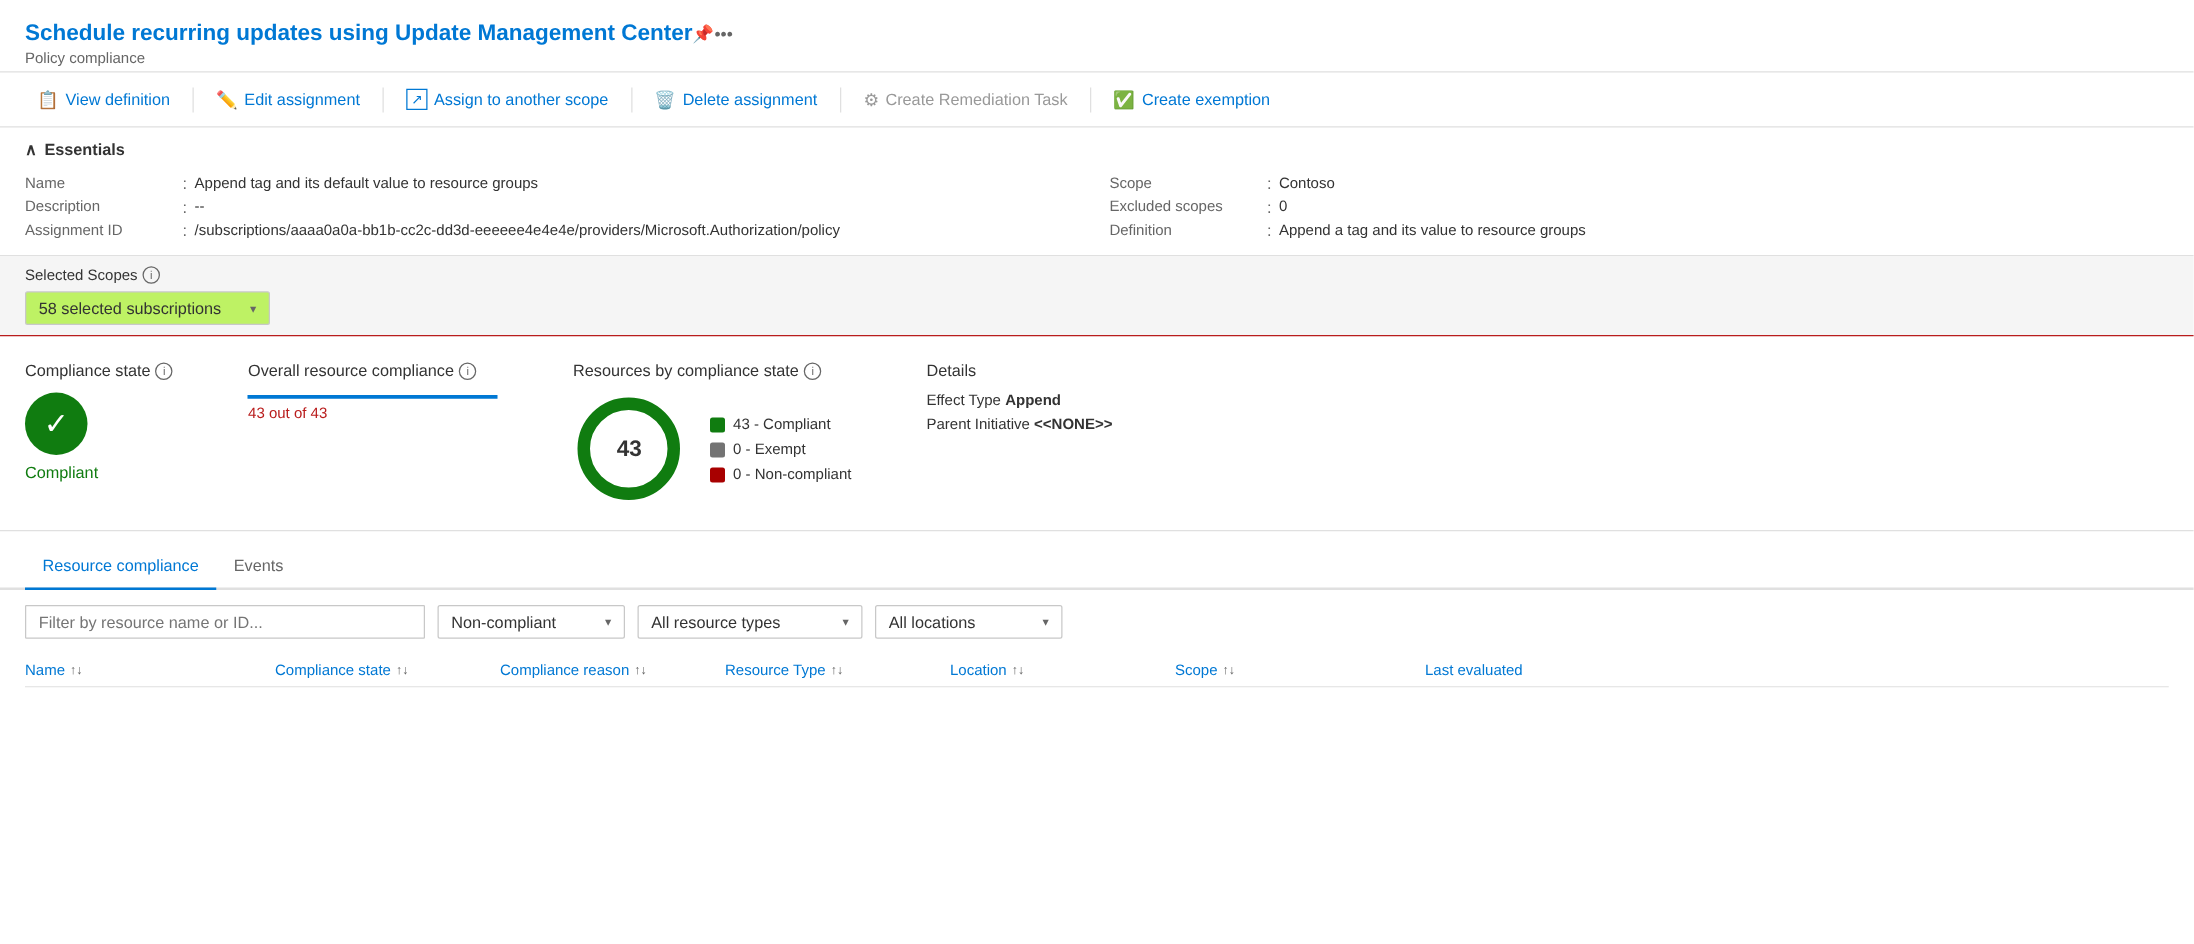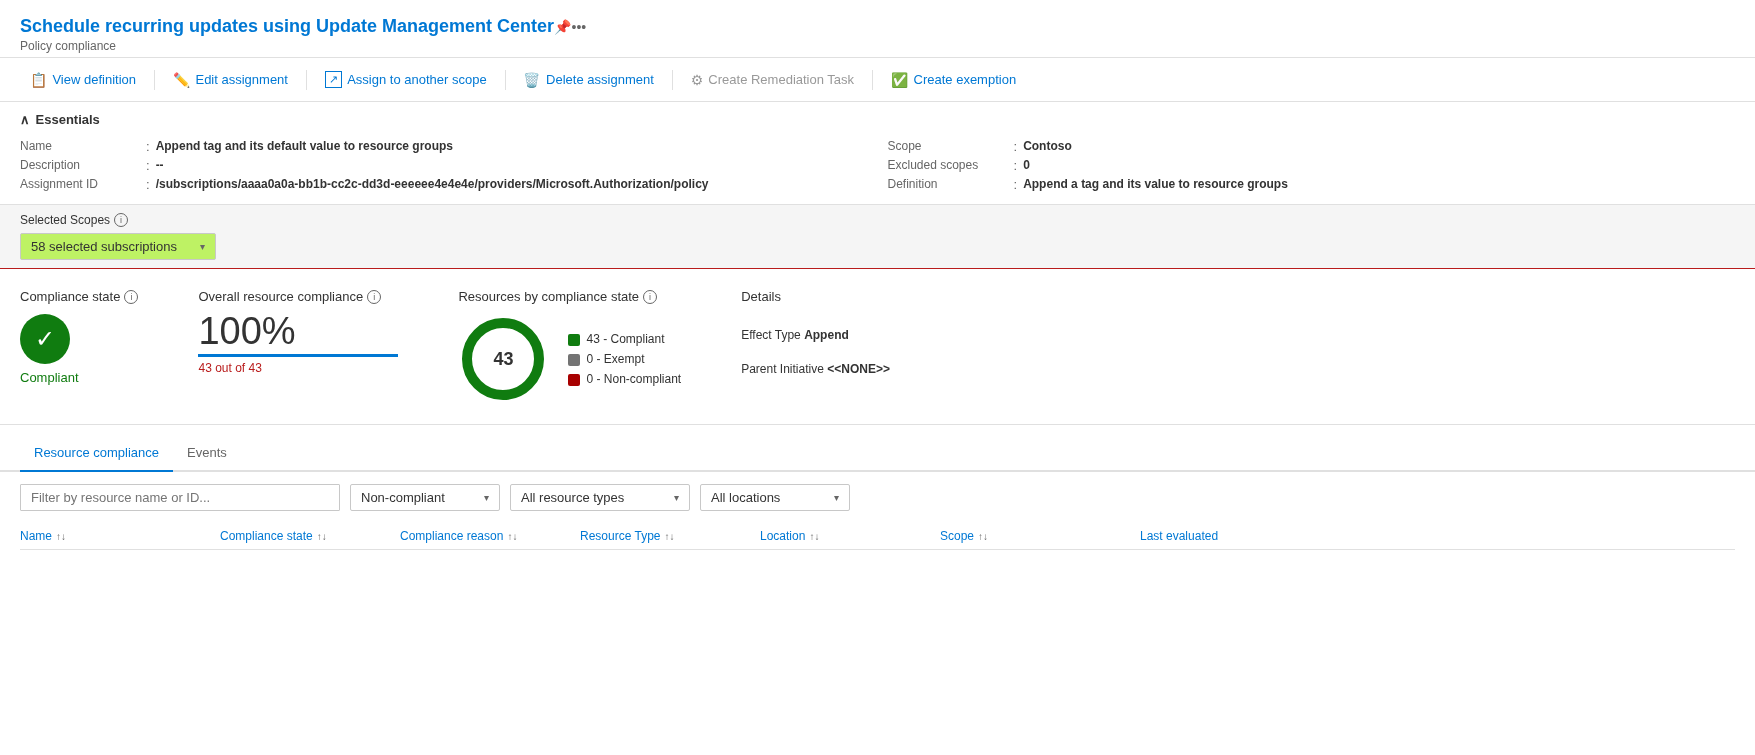--- a/index.html
+++ b/index.html
@@ -14,21 +14,21 @@
     .toolbar-btn.disabled { color: #999; cursor: default; }
     .toolbar-separator { width: 1px; height: 20px; background: #e0e0e0; margin: 0 4px; }
     .btn-icon { font-size: 14px; }
 
     .essentials-section { padding: 10px 20px; border-bottom: 1px solid #e0e0e0; }
     .essentials-header { display: flex; align-items: center; gap: 6px; font-size: 13px; font-weight: 600; margin-bottom: 10px; cursor: pointer; }
     .essentials-grid { display: grid; grid-template-columns: 1fr 1fr; gap: 4px 20px; }
     .essentials-row { display: flex; align-items: flex-start; padding: 2px 0; }
     .essentials-label { color: #666; min-width: 120px; font-size: 12px; }
     .essentials-sep { color: #666; margin: 0 6px; }
-    .essentials-value { color: #333; font-size: 12px; word-break: break-all; font-weight: bold; }
+    .essentials-value { color: #333; font-size: 12px; word-break: break-all; }
 
     .scopes-bar { background: #f5f5f5; padding: 8px 20px; border-bottom: 1px solid #b91c1c; }
     .scopes-label { display: flex; align-items: center; gap: 4px; font-size: 12px; color: #333; margin-bottom: 6px; font-weight: 500; }
     .scopes-dropdown { display: flex; align-items: center; justify-content: space-between; border: 1px solid #c8c8c8; background: #bef264; padding: 5px 10px; width: 196px; cursor: pointer; border-radius: 2px; font-size: 13px; }
 
     .compliance-section { padding: 20px 20px; display: flex; gap: 60px; align-items: flex-start; border-bottom: 1px solid #e0e0e0; }
 
     .compliance-state-box { display: flex; flex-direction: column; align-items: flex-start; }
     .compliance-state-label { font-size: 13px; color: #333; margin-bottom: 10px; display: flex; align-items: center; gap: 4px; }
     .compliant-circle { width: 50px; height: 50px; border-radius: 50%; background: #107c10; display: flex; align-items: center; justify-content: center; }
@@ -44,21 +44,21 @@
 
     .resources-chart-box { display: flex; flex-direction: column; }
     .rc-label { font-size: 13px; color: #333; margin-bottom: 10px; display: flex; align-items: center; gap: 4px; }
     .rc-content { display: flex; align-items: center; gap: 20px; }
     .donut-container { position: relative; width: 90px; height: 90px; }
     .donut-center { position: absolute; top: 50%; left: 50%; transform: translate(-50%, -50%); font-size: 18px; font-weight: 600; color: #333; }
     .rc-legend { display: flex; flex-direction: column; gap: 6px; }
     .legend-item { display: flex; align-items: flex-end; gap: 6px; font-size: 12px; }
     .legend-dot { width: 12px; height: 12px; border-radius: 2px; flex-shrink: 0; }
 
-    .details-box { display: flex; flex-direction: column; gap: 20px; justify-content: space-between; }
+    .details-box { display: flex; flex-direction: column; gap: 5px; justify-content: space-between; }
     .details-title { font-size: 13px; color: #333; font-weight: 500; margin-bottom: 4px; }
     .details-row { font-size: 12px; color: #333; }
     .details-row strong { font-weight: 600; }
 
     .tabs-section { padding: 0 20px; border-bottom: 2px solid #e0e0e0; display: flex; gap: 0; margin-top: 10px; }
     .tab { padding: 10px 14px; font-size: 13px; cursor: pointer; color: #666; border-bottom: 2px solid transparent; margin-bottom: -2px; }
     .tab.active { color: #0078d4; border-bottom: 2px solid #0078d4; font-weight: 400; }
 
     .filters-row { display: flex; align-items: center; gap: 10px; padding: 12px 20px; }
     .filter-input { border: 1px solid #c8c8c8; padding: 5px 10px; font-size: 13px; width: 320px; border-radius: 1px; }
@@ -182,21 +182,20 @@
       <span class="compliant-check">✓</span>
     </div>
     <div class="compliant-text">Compliant</div>
   </div>
 
   <div class="overall-compliance-box">
     <div class="oc-label">
       <span>Overall resource compliance</span>
       <span class="info-icon">i</span>
     </div>
-    <div class="oc-percent">100%</div>
     <div class="oc-bar">
       <div class="oc-bar-fill" style="width:100%;"></div>
     </div>
     <div class="oc-sub">43 out of 43</div>
   </div>
 
   <div class="resources-chart-box">
     <div class="rc-label">
       <span>Resources by compliance state</span>
       <span class="info-icon">i</span>

